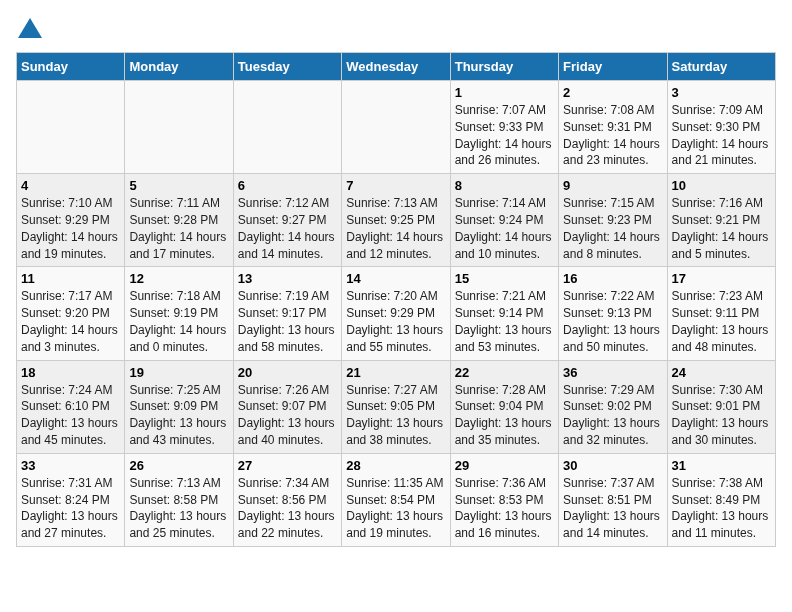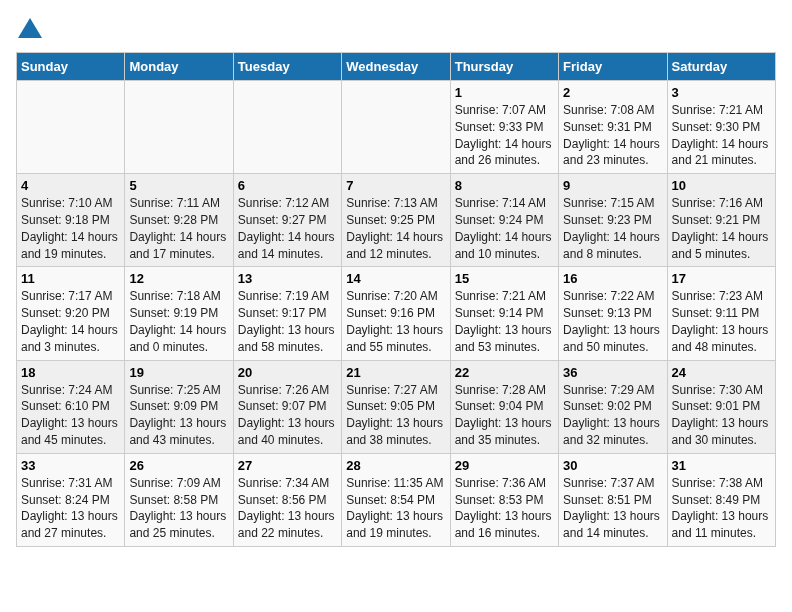--- a/index.html
+++ b/index.html
@@ -131,30 +131,30 @@
 Daylight: 14 hours and 26 minutes.</div>
         </td>
         <td>
           <span class="day-num">2</span>
           <div class="day-info">Sunrise: 7:08 AM
 Sunset: 9:31 PM
 Daylight: 14 hours and 23 minutes.</div>
         </td>
         <td>
           <span class="day-num">3</span>
-          <div class="day-info">Sunrise: 7:21 AM
+          <div class="day-info">Sunrise: 7:09 AM
 Sunset: 9:30 PM
 Daylight: 14 hours and 21 minutes.</div>
         </td>
       </tr>
       <tr>
         <td>
           <span class="day-num">4</span>
           <div class="day-info">Sunrise: 7:10 AM
-Sunset: 9:18 PM
+Sunset: 9:29 PM
 Daylight: 14 hours and 19 minutes.</div>
         </td>
         <td>
           <span class="day-num">5</span>
           <div class="day-info">Sunrise: 7:11 AM
 Sunset: 9:28 PM
 Daylight: 14 hours and 17 minutes.</div>
         </td>
         <td>
           <span class="day-num">6</span>
@@ -202,21 +202,21 @@
         </td>
         <td>
           <span class="day-num">13</span>
           <div class="day-info">Sunrise: 7:19 AM
 Sunset: 9:17 PM
 Daylight: 13 hours and 58 minutes.</div>
         </td>
         <td>
           <span class="day-num">14</span>
           <div class="day-info">Sunrise: 7:20 AM
-Sunset: 9:16 PM
+Sunset: 9:29 PM
 Daylight: 13 hours and 55 minutes.</div>
         </td>
         <td>
           <span class="day-num">15</span>
           <div class="day-info">Sunrise: 7:21 AM
 Sunset: 9:14 PM
 Daylight: 13 hours and 53 minutes.</div>
         </td>
         <td>
           <span class="day-num">16</span>
@@ -277,21 +277,21 @@
       </tr>
       <tr>
         <td>
           <span class="day-num">33</span>
           <div class="day-info">Sunrise: 7:31 AM
 Sunset: 8:24 PM
 Daylight: 13 hours and 27 minutes.</div>
         </td>
         <td>
           <span class="day-num">26</span>
-          <div class="day-info">Sunrise: 7:09 AM
+          <div class="day-info">Sunrise: 7:13 AM
 Sunset: 8:58 PM
 Daylight: 13 hours and 25 minutes.</div>
         </td>
         <td>
           <span class="day-num">27</span>
           <div class="day-info">Sunrise: 7:34 AM
 Sunset: 8:56 PM
 Daylight: 13 hours and 22 minutes.</div>
         </td>
         <td>

